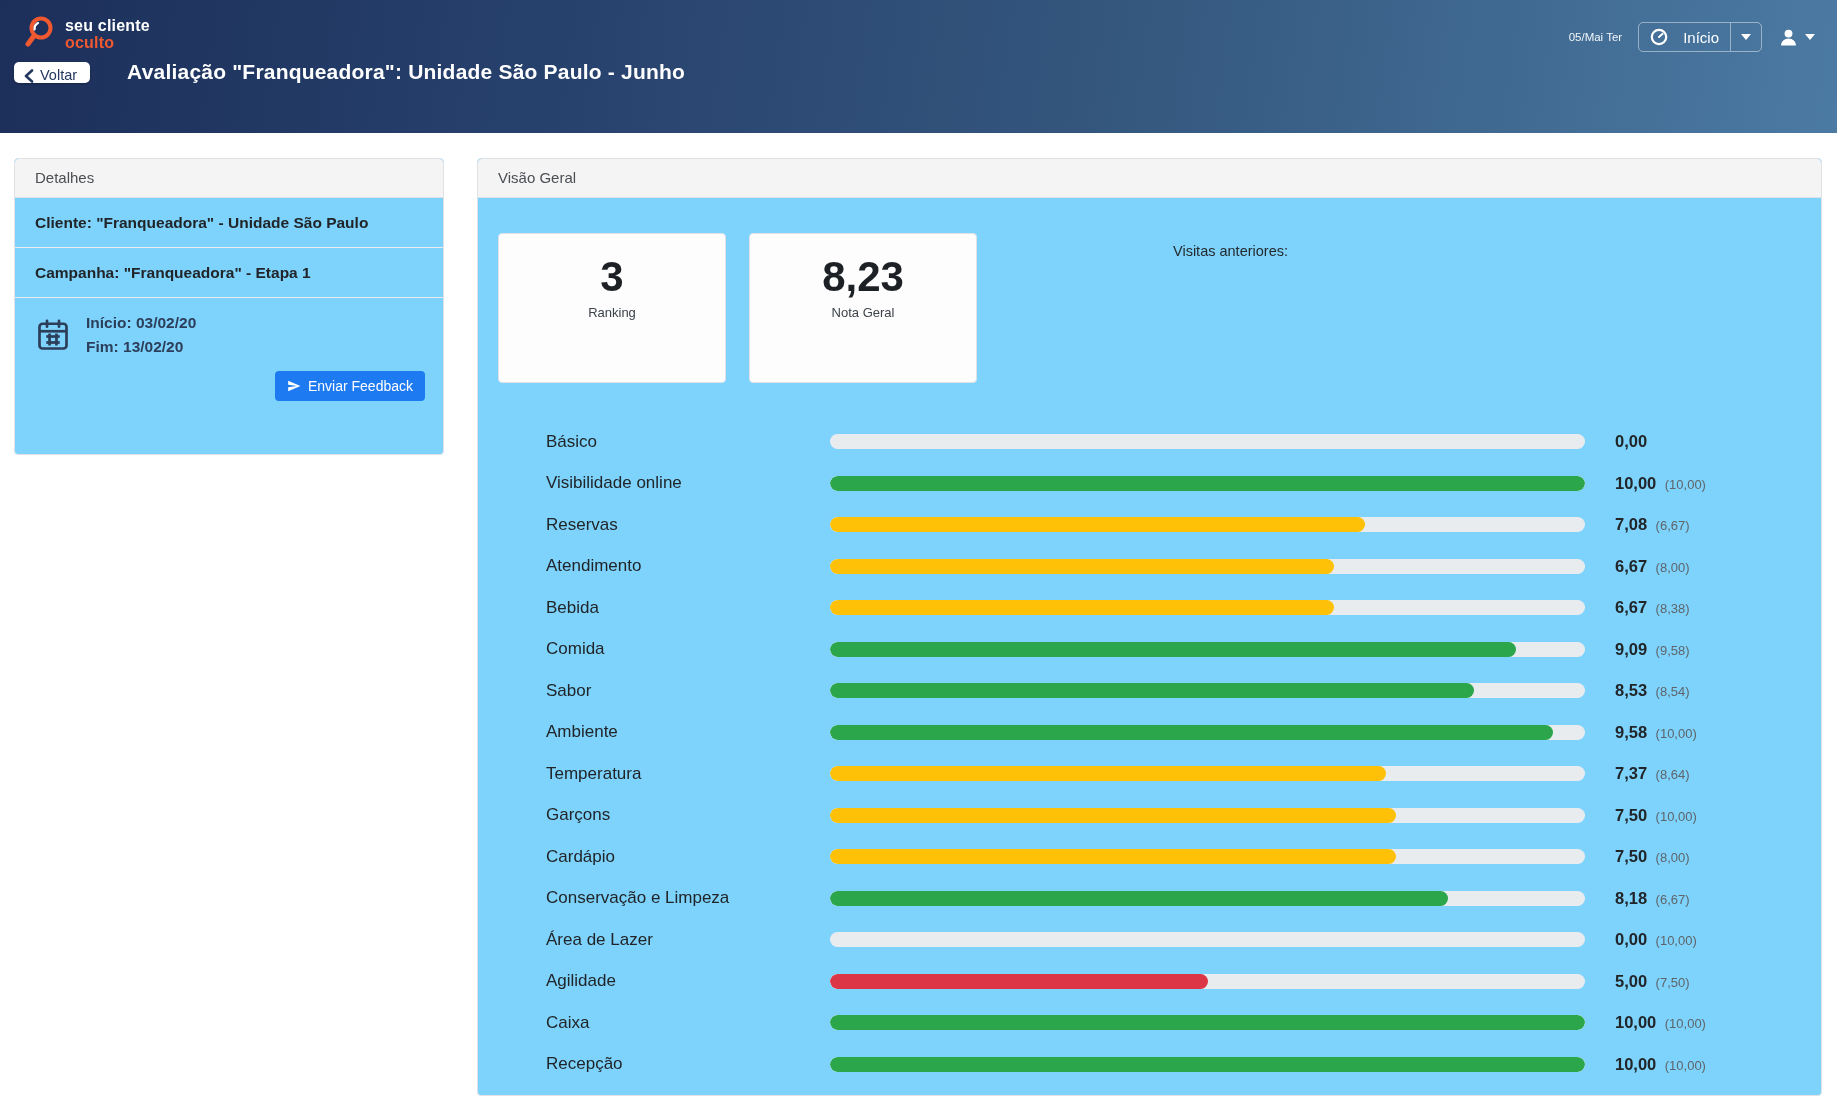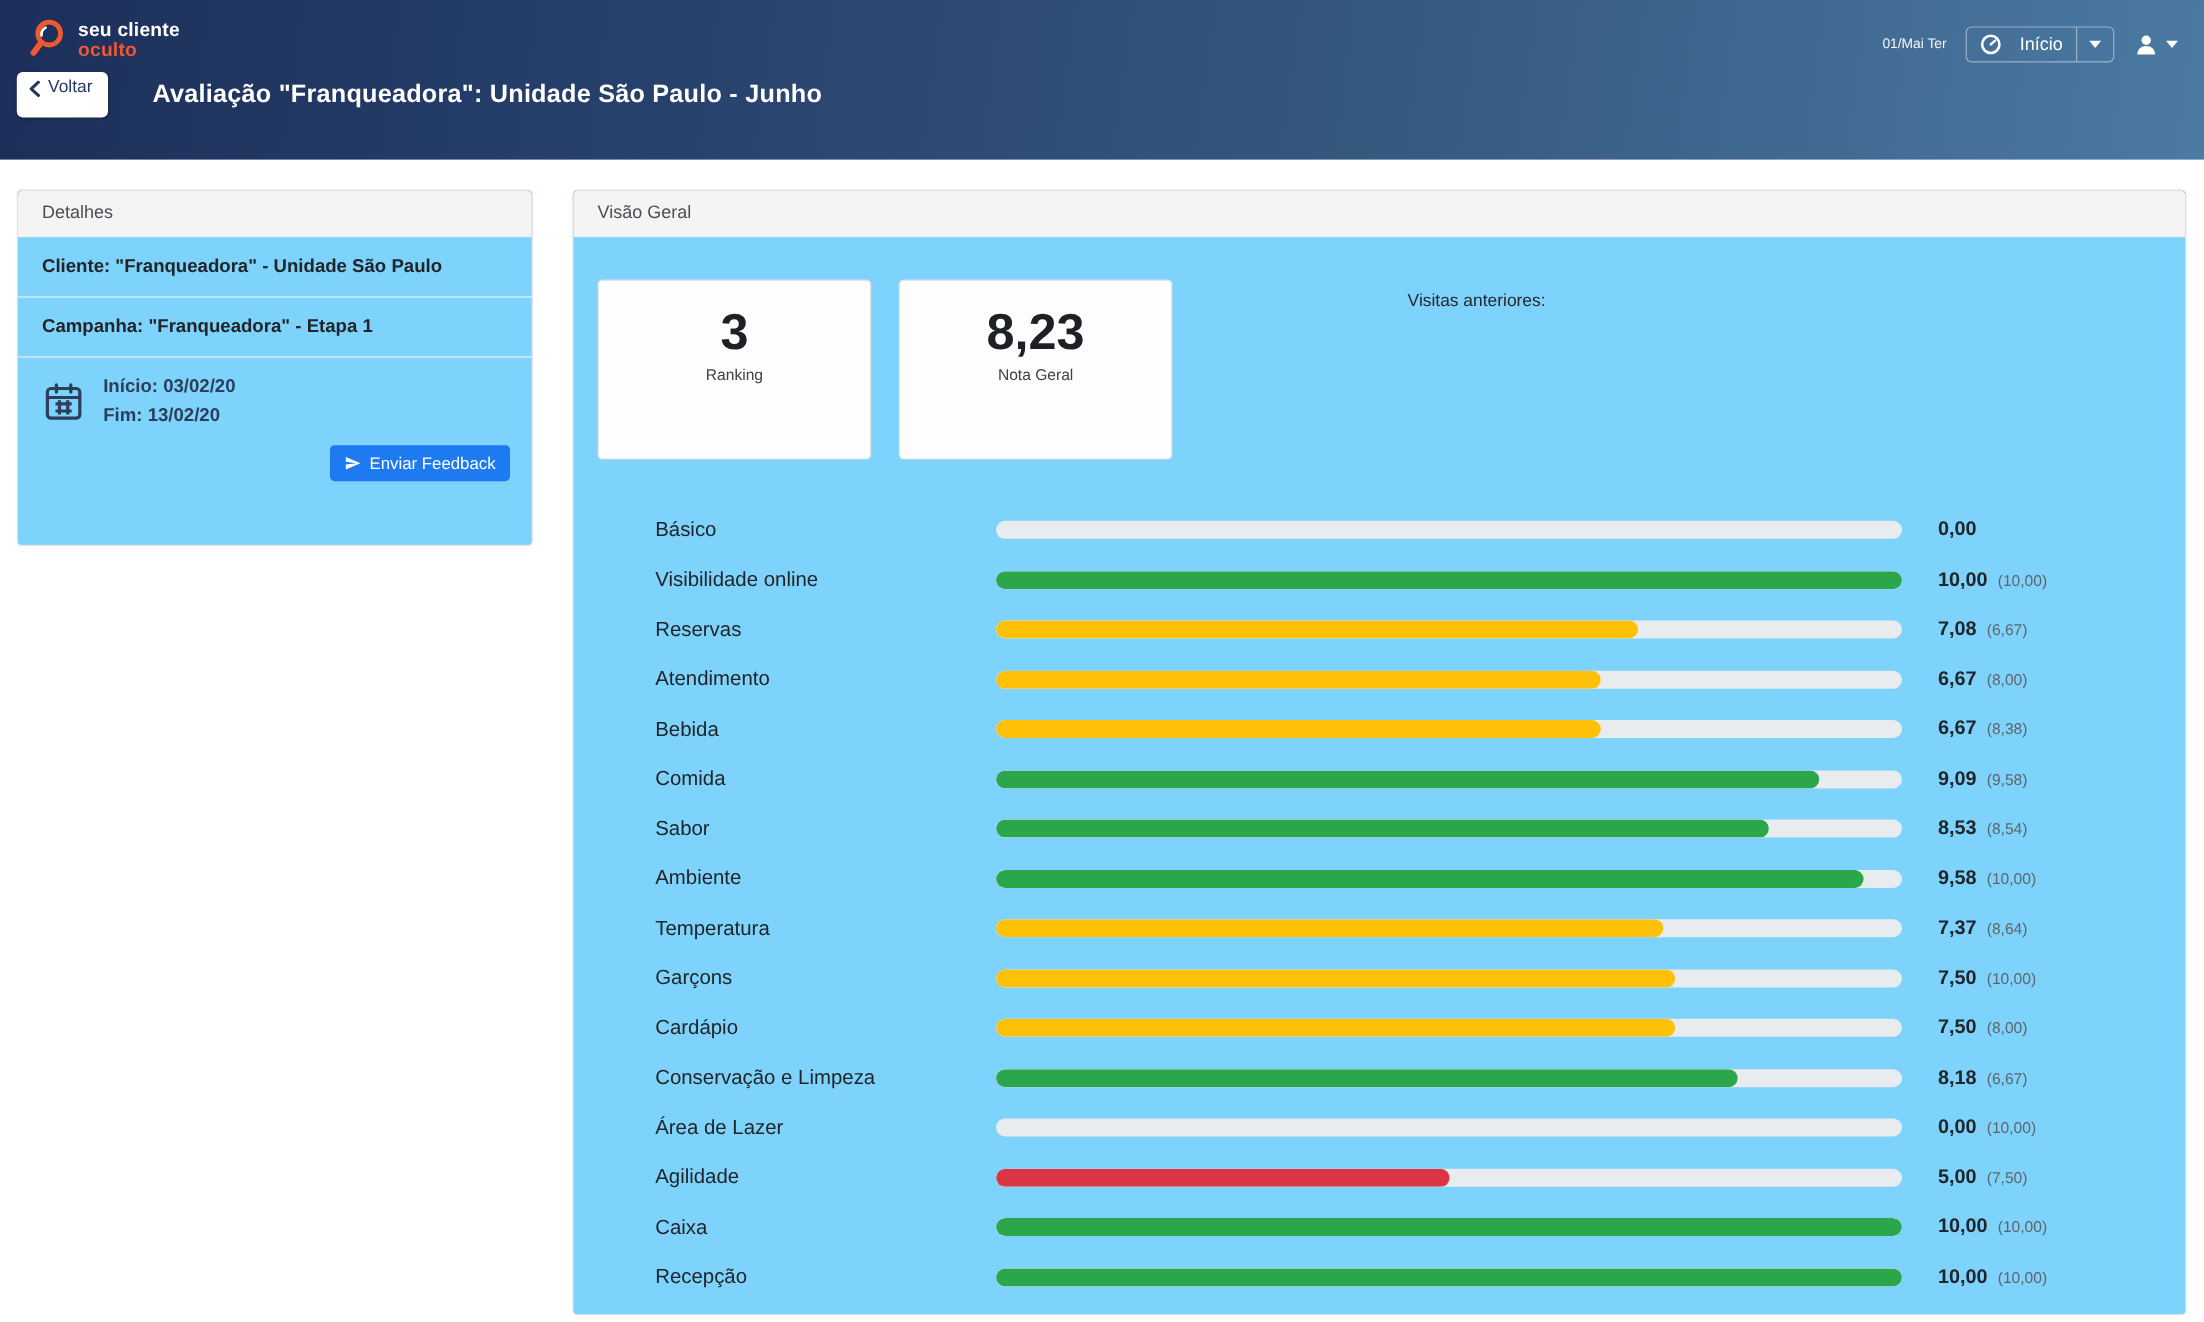--- a/index.html
+++ b/index.html
@@ -38,21 +38,21 @@
   }
   .inicio-main { display: flex; align-items: flex-end; gap: 15px; padding: 5px 11px; font-size: 15px; color: #fff; }
   .inicio-caret { display: flex; align-items: center; padding: 5px 10px; border-left: 1px solid rgba(255,255,255,.45); }
   .caret-down { width: 0; height: 0; border-left: 5px solid transparent; border-right: 5px solid transparent; border-top: 6px solid #fff; }
   .user-menu { display: flex; align-items: center; gap: 6px; cursor: pointer; }
 
   .header-bottom { display: flex; align-items: center; padding: 8px 14px 0 14px; }
   .back-button {
     display: inline-flex; align-items: flex-end; gap: 6px;
     background: #fff; border: none; border-radius: 5px;
-    padding: 5px 13px 17px 10px;
+    padding: 5px 13px 0 10px;
     font-family: inherit; font-size: 14.5px; color: #24375f; font-weight: 500;
     cursor: pointer; box-shadow: 0 1px 2px rgba(0,0,0,.25);
   }
   .page-title { margin-left: 37px; font-size: 21px; font-weight: 700; color: #ffffff; letter-spacing: .2px; }
 
   
   .main { display: flex; align-items: flex-start; gap: 33px; padding: 25px 15px 0 14px; }
 
   .panel { background: #7dd3fc; border: 1px solid #dee2e6; border-radius: 4px; }
   .panel-header {
@@ -120,21 +120,21 @@
           <path d="M18 10 a6.5 6.5 0 0 0 -3.4 6.5" fill="none" stroke="#ffffff" stroke-width="2.2" stroke-linecap="round"></path>
           <line x1="13.5" y1="23.5" x2="8" y2="31" stroke="#f0582f" stroke-width="5" stroke-linecap="round"></line>
         </svg>
       </span>
       <span class="logo-text">
         <span class="logo-line1" style="display:block">seu cliente</span>
         <span class="logo-line2" style="display:block">oculto</span>
       </span>
     </div>
     <div class="header-right">
-      <span class="header-date">01/Mai Ter</span>
+      <span class="header-date">05/Mai Ter</span>
       <div class="inicio-group">
         <span class="inicio-main">
           <span class="icon">
             <svg width="18" height="18" viewBox="0 0 20 20">
               <circle cx="10" cy="10" r="8" fill="none" stroke="#ffffff" stroke-width="2.4"></circle>
               <line x1="10" y1="10" x2="14" y2="6.5" stroke="#ffffff" stroke-width="2.2" stroke-linecap="round"></line>
             </svg>
           </span>
           <span>Início</span>
         </span>

